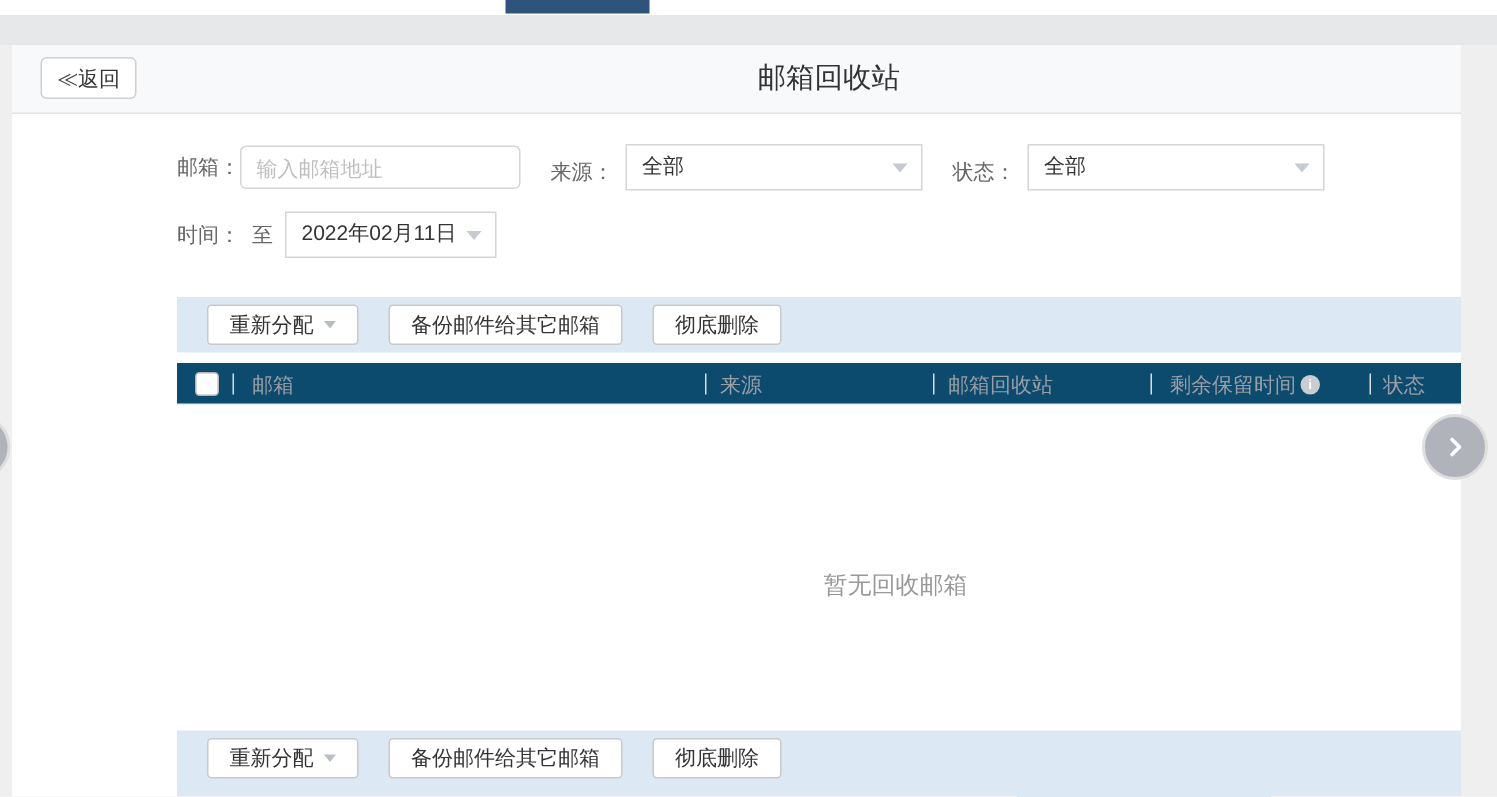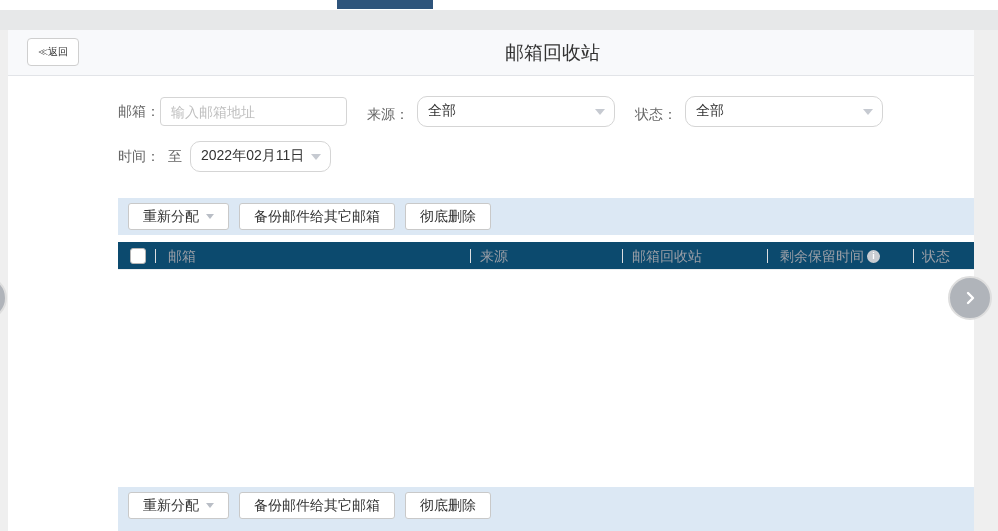--- a/index.html
+++ b/index.html
@@ -29,21 +29,21 @@
     position: absolute; left: 0; top: 0;
     width: 966px; height: 46px;
     background: #f8f9fb;
     border-bottom: 1px solid #e2e4e8;
   }
   .back-btn {
     position: absolute; left: 19px; top: 8px;
     height: 28px; padding: 0 10px;
     background: #ffffff;
     border: 1px solid #cfcfcf; border-radius: 4px;
-    font-size: 10px; color: #333;
+    font-size: 14px; color: #333;
     line-height: 26px; cursor: pointer;
   }
   .page-title {
     position: absolute; left: 497px; top: 0; width: 200px;
     text-align: left;
     font-size: 19px; color: #333;
     line-height: 46px;
   }
 
   
@@ -54,21 +54,21 @@
   .text-input {
     width: 187px; height: 29px;
     border: 1px solid #d5d5d5; border-radius: 4px;
     padding: 8px 10px; font-size: 14px; color: #333;
     font-family: "Liberation Sans", "DejaVu Sans", sans-serif;
     outline: none; background: #fff;
   }
   .text-input::placeholder { color: #bfbfbf; }
   .select-box {
     position: relative; height: 31px;
-    border: 1px solid #d5d5d5; border-radius: 10px;
+    border: 1px solid #d5d5d5; border-radius: 0;
     background: #fff; cursor: pointer;
     font-size: 14px; color: #333; line-height: 27px;
     padding: 0 31px 0 10px; white-space: nowrap;
   }
   .select-wide { width: 198px; }
   .select-date { width: 141px; }
   .caret {
     position: absolute; right: 9px; top: 12px;
     width: 0; height: 0;
     border-left: 5px solid transparent;
@@ -86,21 +86,21 @@
     padding-left: 10px;
   }
   .toolbar-top { top: 168px; }
   .toolbar-bottom { top: 457px; height: 44px; align-items: flex-start; padding-top: 5px; }
   .tb-btn {
     height: 27px; padding: 0 14px;
     background: #ffffff;
     border: 1px solid #c9c9c9; border-radius: 3px;
     font-size: 14px; color: #333; line-height: 25px;
     cursor: pointer; white-space: nowrap;
-    display: inline-flex; align-items: center;
+    display: inline-flex; align-items: center; margin-left: 10px;
   }
   .btn-caret {
     display: inline-block; margin-left: 7px;
     width: 0; height: 0;
     border-left: 4px solid transparent;
     border-right: 4px solid transparent;
     border-top: 5px solid #b9bec6;
   }
 
   
@@ -208,20 +208,21 @@
       <span class="th-cell" style="left:362px">来源</span>
       <span class="col-sep" style="left:504px"></span>
       <span class="th-cell" style="left:514px">邮箱回收站</span>
       <span class="col-sep" style="left:649px"></span>
       <span class="th-cell" style="left:662px">剩余保留时间</span>
       <i class="info-icon">i</i>
       <span class="col-sep" style="left:795px"></span>
       <span class="th-cell" style="left:804px">状态</span>
     </div>
 
+    <div class="empty-state">暂无回收邮箱</div>
 
     <div class="toolbar toolbar-bottom">
       <button class="tb-btn">
         <span>重新分配</span>
         <span class="btn-caret"></span>
       </button>
       <button class="tb-btn">备份邮件给其它邮箱</button>
       <button class="tb-btn">彻底删除</button>
     </div>
 

